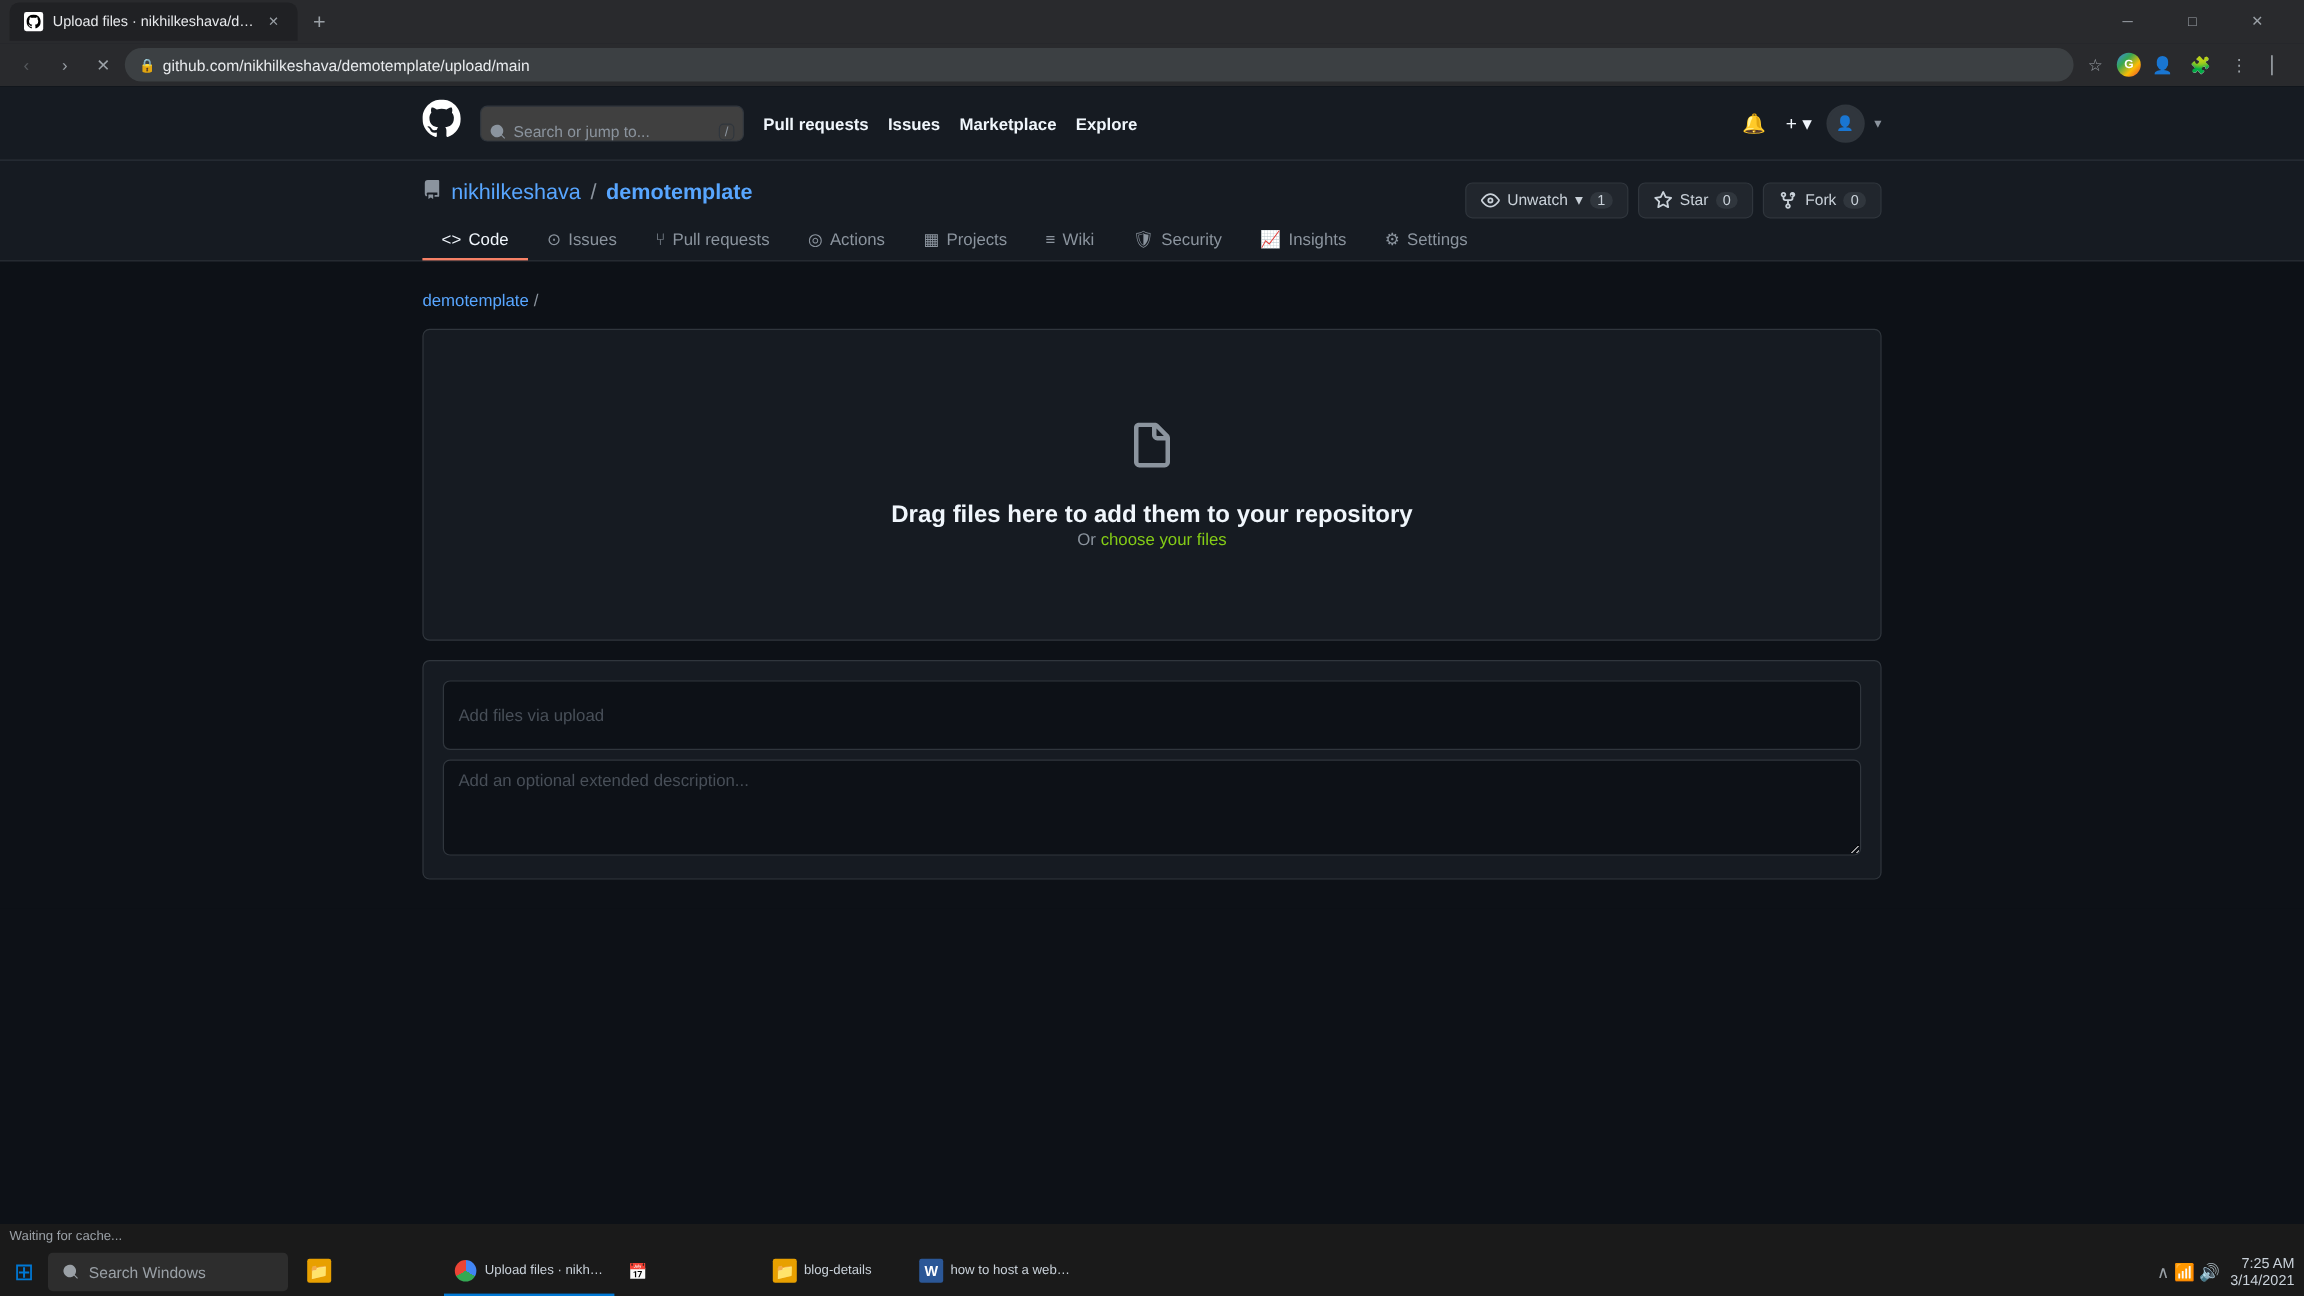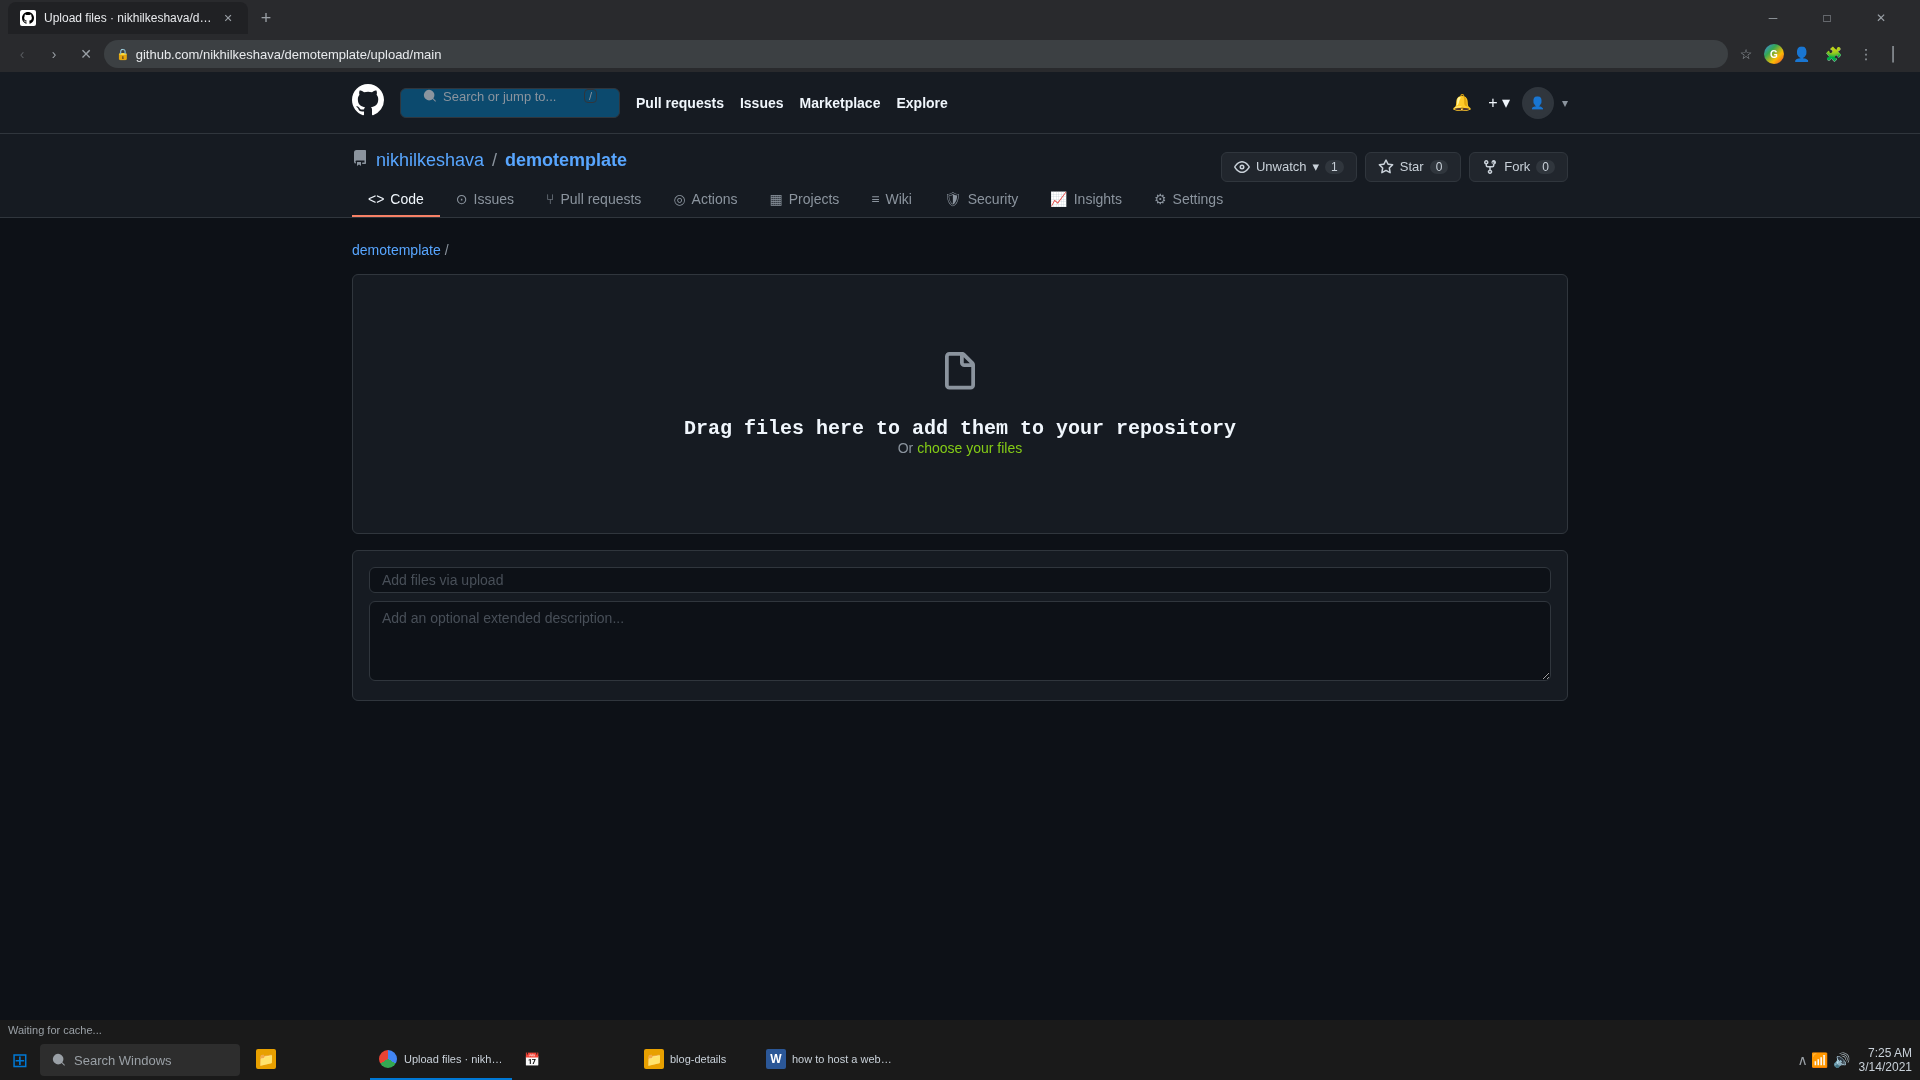--- a/index.html
+++ b/index.html
@@ -140,27 +140,27 @@
       align-items: center;
       padding: 0 16px;
       gap: 16px;
     }
     .github-logo {
       color: #f0f6fc;
       font-size: 24px;
       cursor: pointer;
     }
     .search-box {
-      background: #0c4a6e;
+      background: #404040;
       border: 1px solid #30363d;
       border-radius: 6px;
       height: 30px;
       display: flex;
-      align-items: flex-start;
-      padding: 0 22px;
+      align-items: flex-end;
+      padding: 0 7px;
       gap: 6px;
       color: #8b949e;
       font-size: 13px;
       min-width: 220px;
       cursor: text;
     }
     .search-box .slash-badge {
       margin-left: auto;
       border: 1px solid #30363d;
       border-radius: 4px;
@@ -324,21 +324,20 @@
     .upload-icon {
       font-size: 40px;
       color: #8b949e;
       margin-bottom: 16px;
     }
     .upload-title {
       font-size: 20px;
       font-weight: 600;
       color: #f0f6fc;
       margin-bottom: 0;
-      font-family: Liberation Mono, monospace;
     }
     .upload-subtitle {
       font-size: 14px;
       color: #8b949e;
     }
     .upload-subtitle a {
       color: #84cc16;
       text-decoration: none;
       cursor: pointer;
     }
@@ -355,21 +354,21 @@
       font-size: 16px;
       font-weight: 600;
       color: #f0f6fc;
       margin-bottom: 12px;
     }
     .commit-input {
       width: 100%;
       background: #0d1117;
       border: 1px solid #30363d;
       border-radius: 6px;
-      padding: 4px 12px;
+      padding: 20px 12px;
       color: #c2410c;
       font-size: 14px;
       margin-bottom: 8px;
       outline: none;
     }
     .commit-input::placeholder { color: #484f58; }
     .commit-textarea {
       width: 100%;
       background: #0d1117;
       border: 1px solid #30363d;

